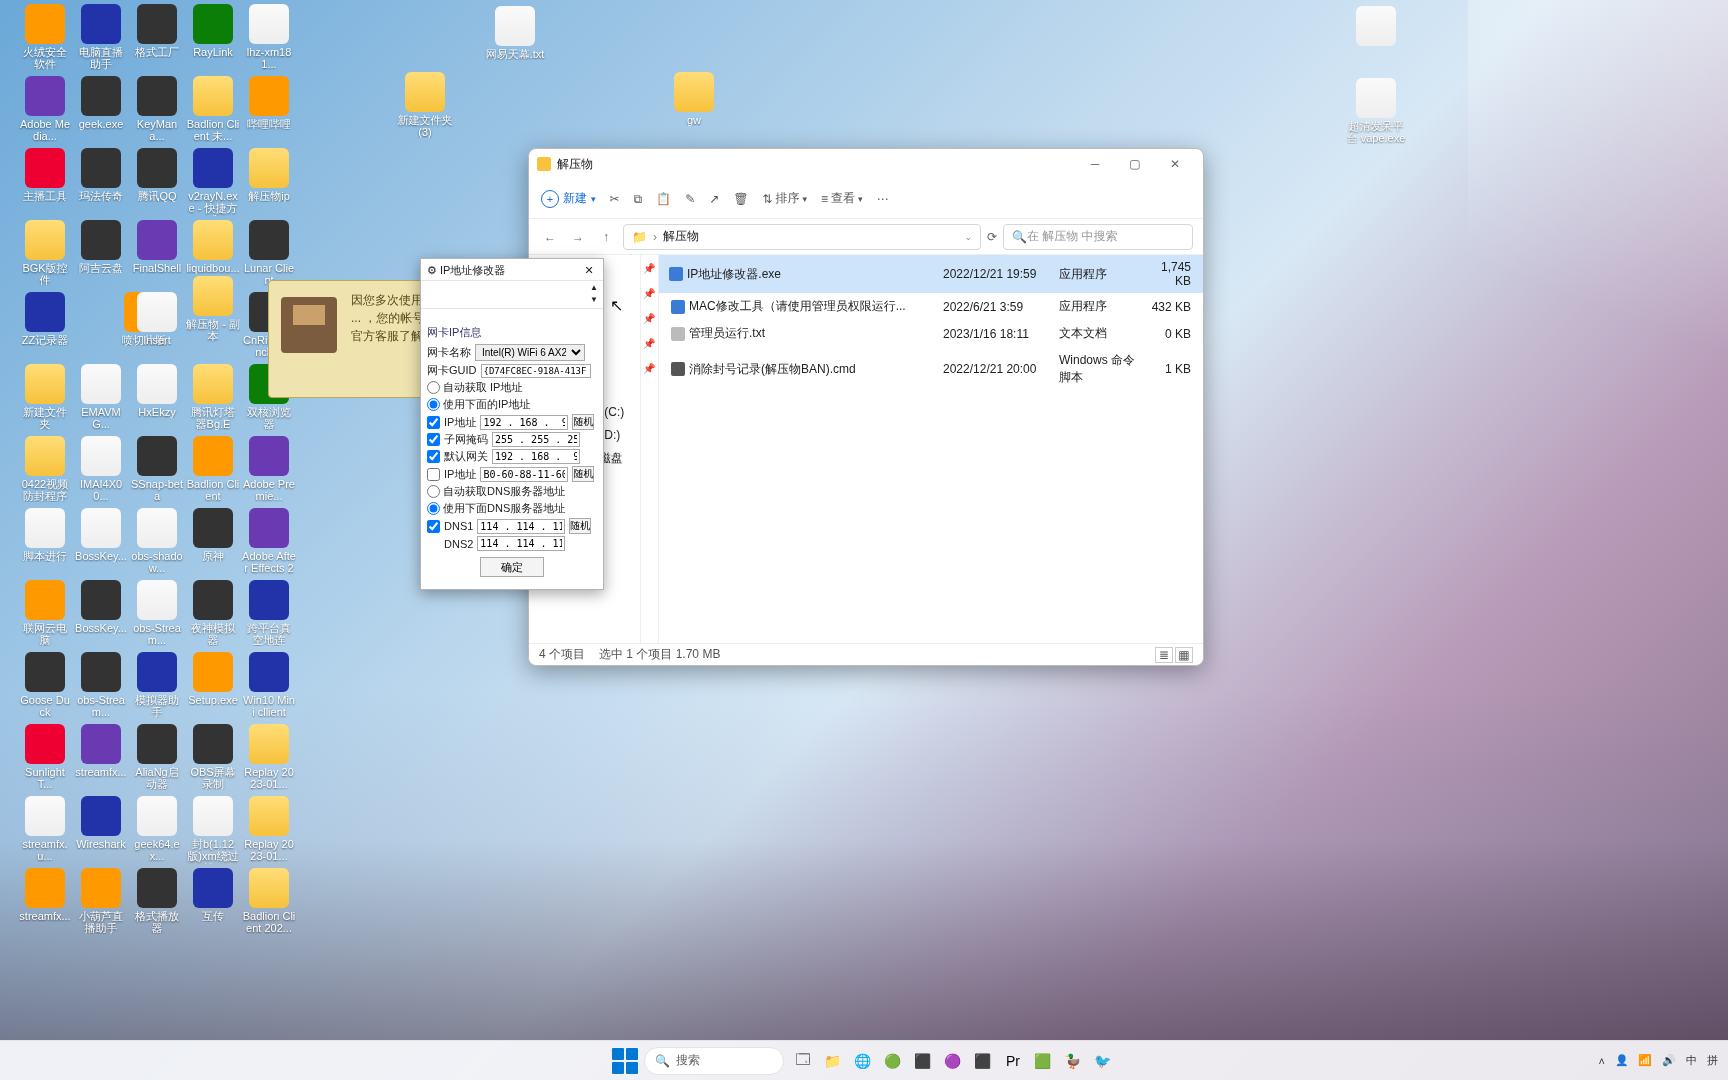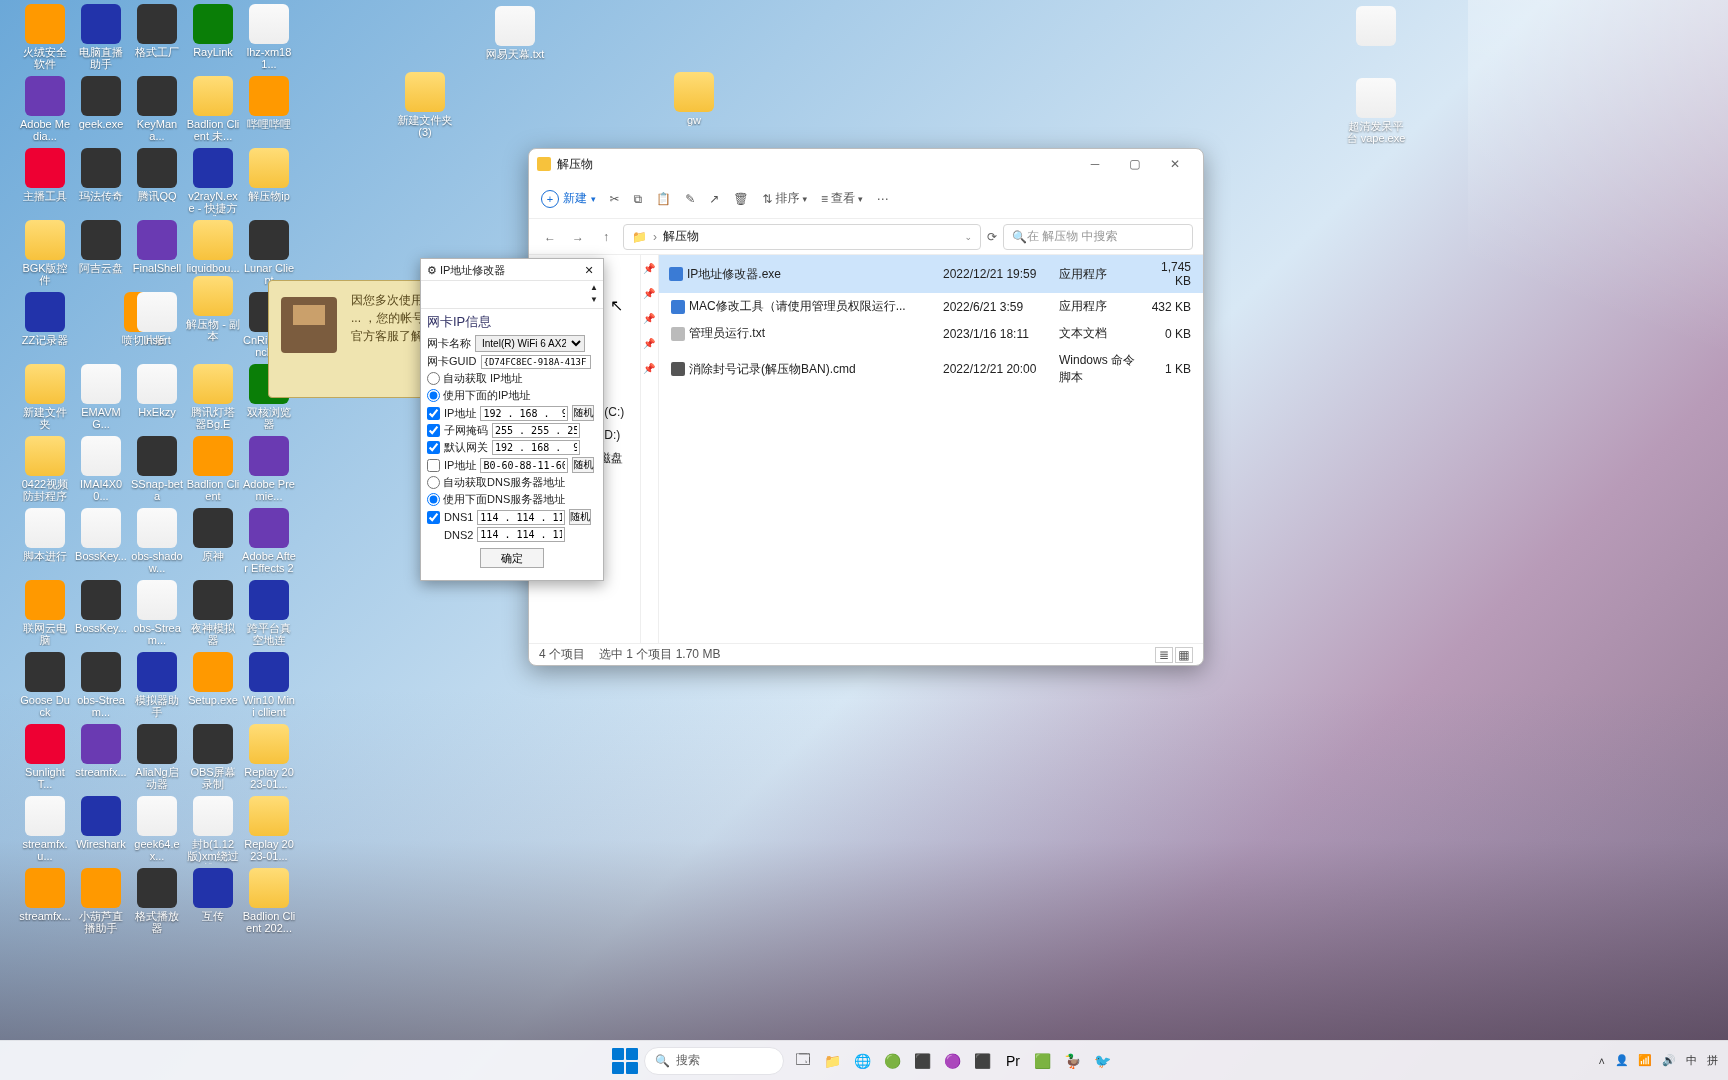--- a/index.html
+++ b/index.html
@@ -25,21 +25,21 @@
 .mc-note button { position:absolute; right:14px; bottom:10px; width:94px; height:24px; background:#c9a058; border:1px solid #a27d36; color:#fff; font-size:12px; cursor:pointer; border-radius:2px;}
 
 
 .ipdlg { position:absolute; left:420px; top:258px; width:184px; background:#fff; border:1px solid #b5b5b5; box-shadow:0 4px 14px rgba(0,0,0,.35); font-size:11px; color:#222;}
 .ipdlg .ttl { height:22px; line-height:22px; padding:0 6px; background:#fff; border-bottom:1px solid #e5e5e5; display:flex; align-items:center;}
 .ipdlg .ttl .x { margin-left:auto; cursor:pointer; width:16px; text-align:center;}
 .ipdlg .spin { position:relative; height:28px; border-bottom:1px solid #e5e5e5;}
 .ipdlg .spin .up,.ipdlg .spin .dn{position:absolute;right:2px;width:14px;height:12px;text-align:center;font-size:8px;cursor:pointer;}
 .ipdlg .spin .up{top:2px;} .ipdlg .spin .dn{top:14px;}
 .ipdlg .sec { padding:4px 6px; }
-.ipdlg .sec h6 { font-size:13px; font-weight:normal; color:#336; margin-bottom:4px;}
+.ipdlg .sec h6 { font-size:11px; font-weight:normal; color:#336; margin-bottom:4px;margin-top:12px;}
 .ipdlg .row { display:flex; align-items:center; gap:4px; margin:2px 0; }
 .ipdlg .row label { white-space:nowrap;}
 .ipdlg select,.ipdlg input[type=text]{ border:1px solid #aaa; font-size:10px; padding:1px 2px;}
 .ipdlg select{width:110px;} .ipdlg input.ip{width:88px;text-align:center;font-family:monospace;}
 .ipdlg input.guid{width:110px;font-family:monospace;font-size:9px;}
 .ipdlg .rdo,.ipdlg .chk { display:flex; align-items:center; gap:3px; margin:2px 0;}
 .ipdlg .btn-sm{width:22px;height:16px;font-size:10px;border:1px solid #aaa;background:#f4f4f4;cursor:pointer;}
 .ipdlg .ok { display:block; margin:6px auto 8px; width:64px; height:20px; font-size:11px; border:1px solid #aaa; background:#f4f4f4; cursor:pointer;}
 
 

